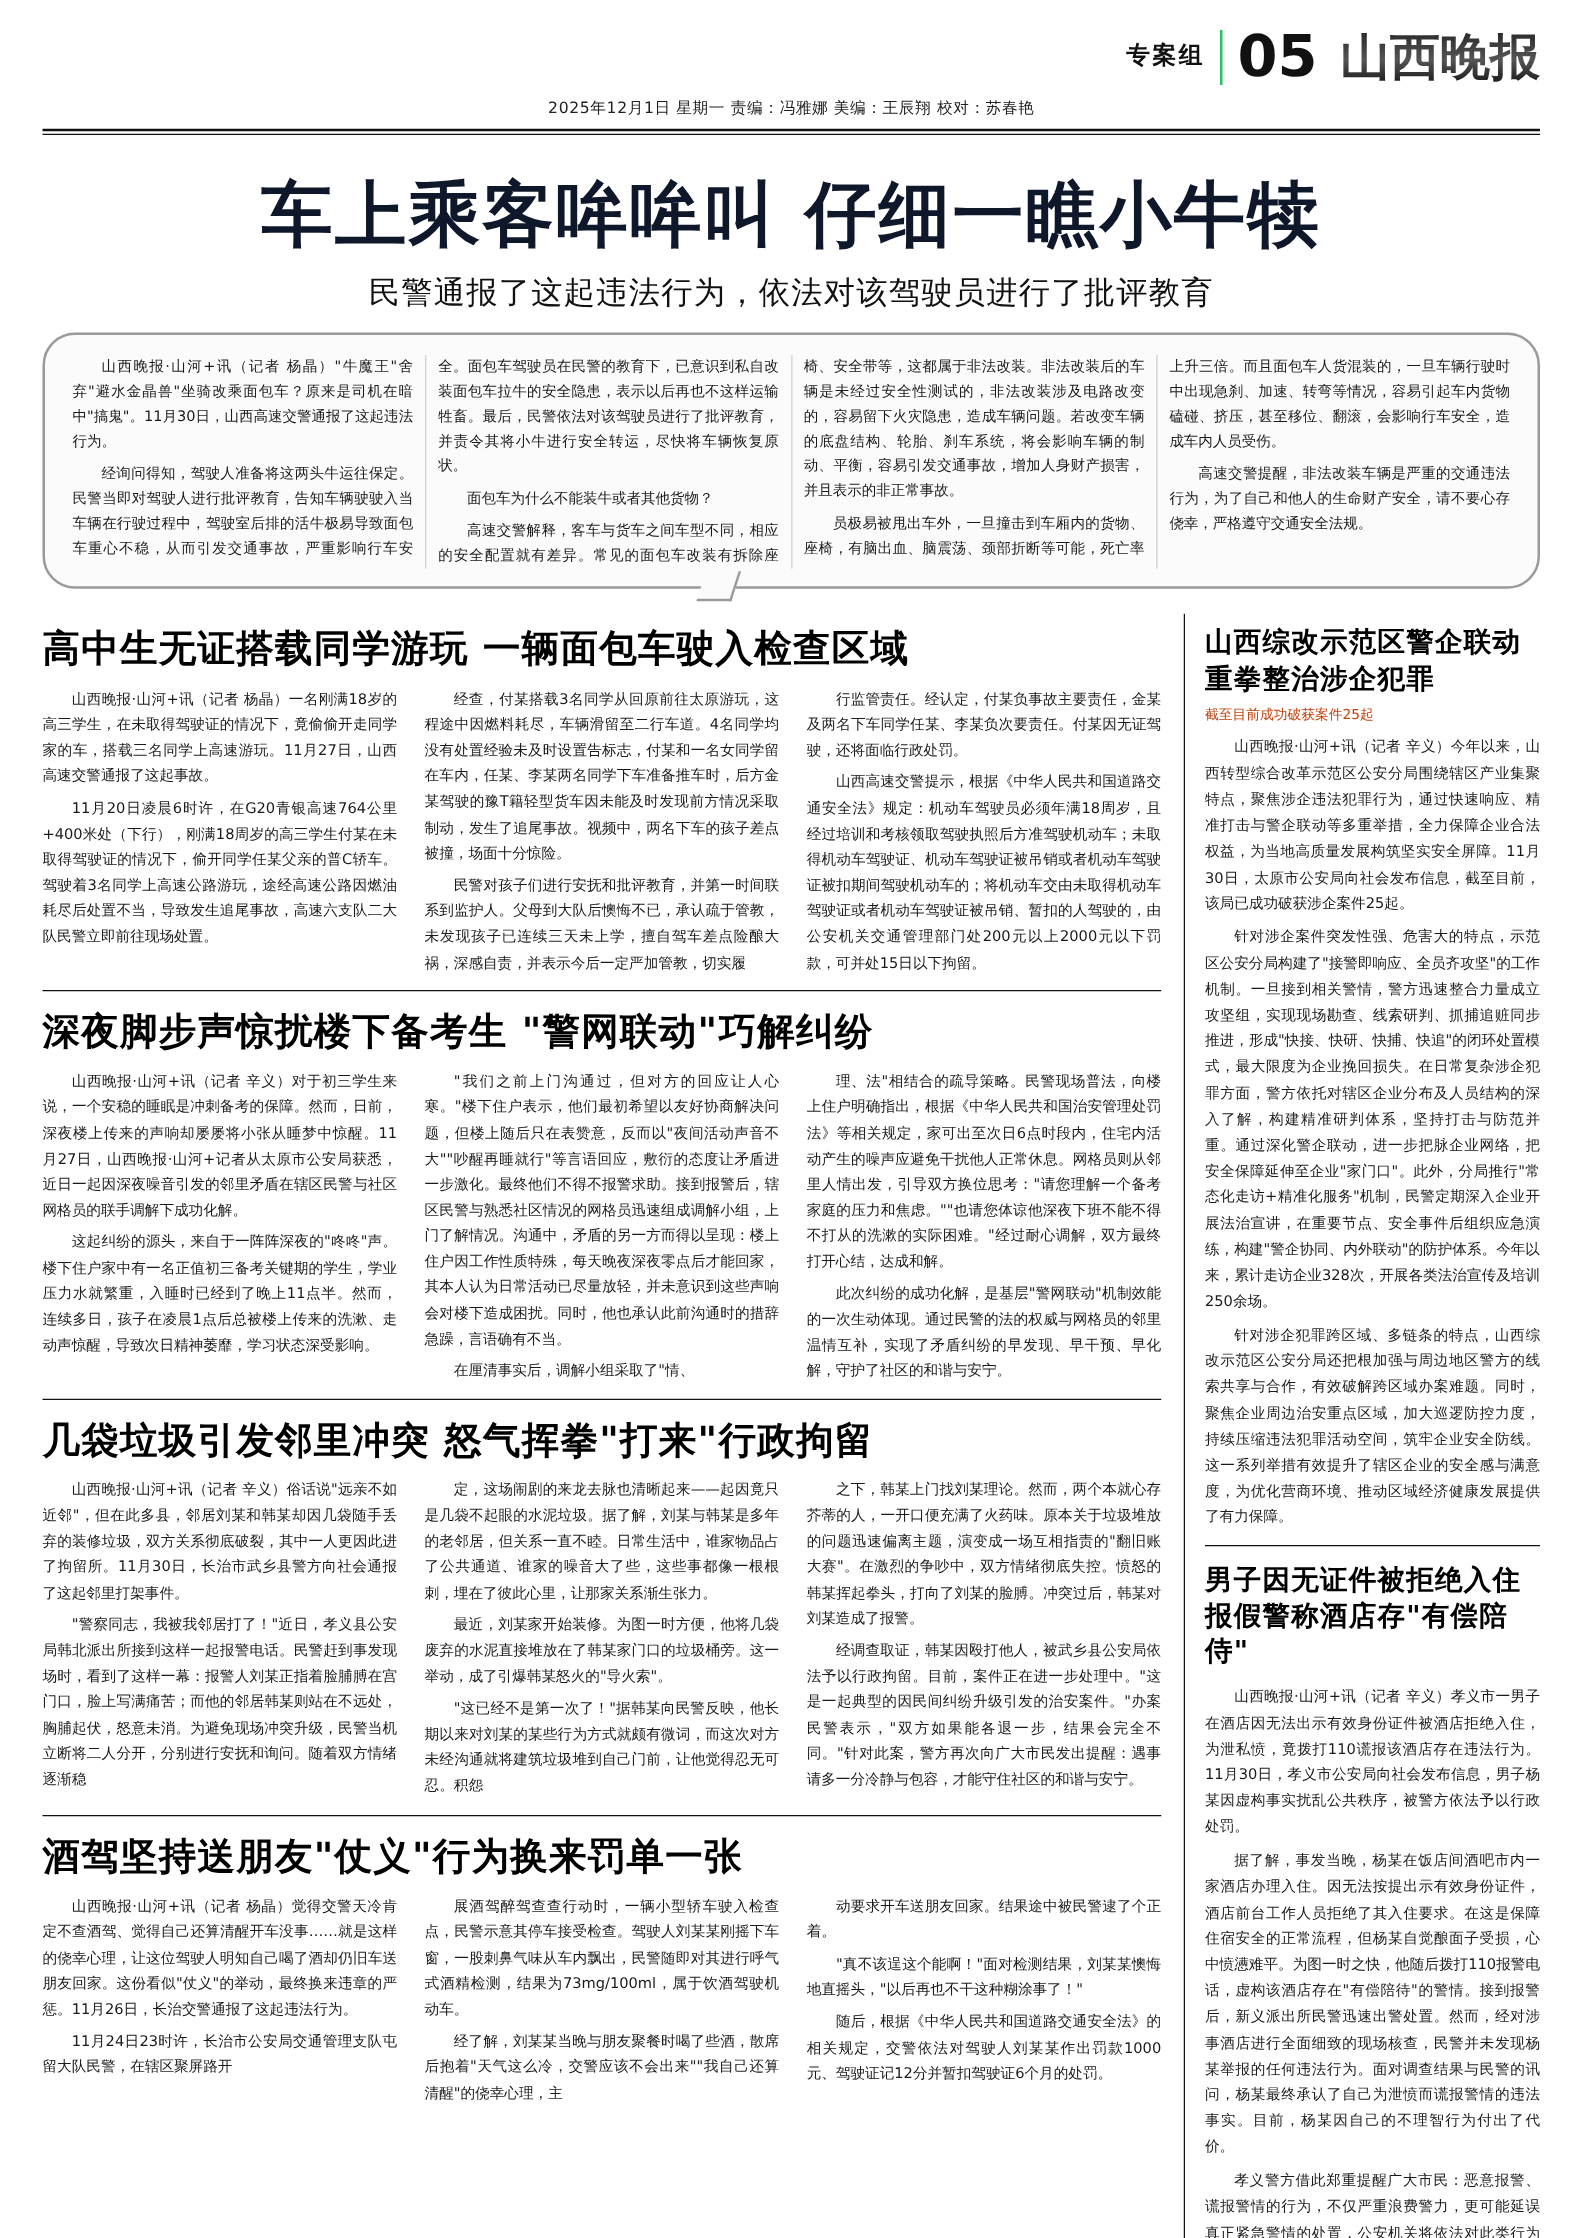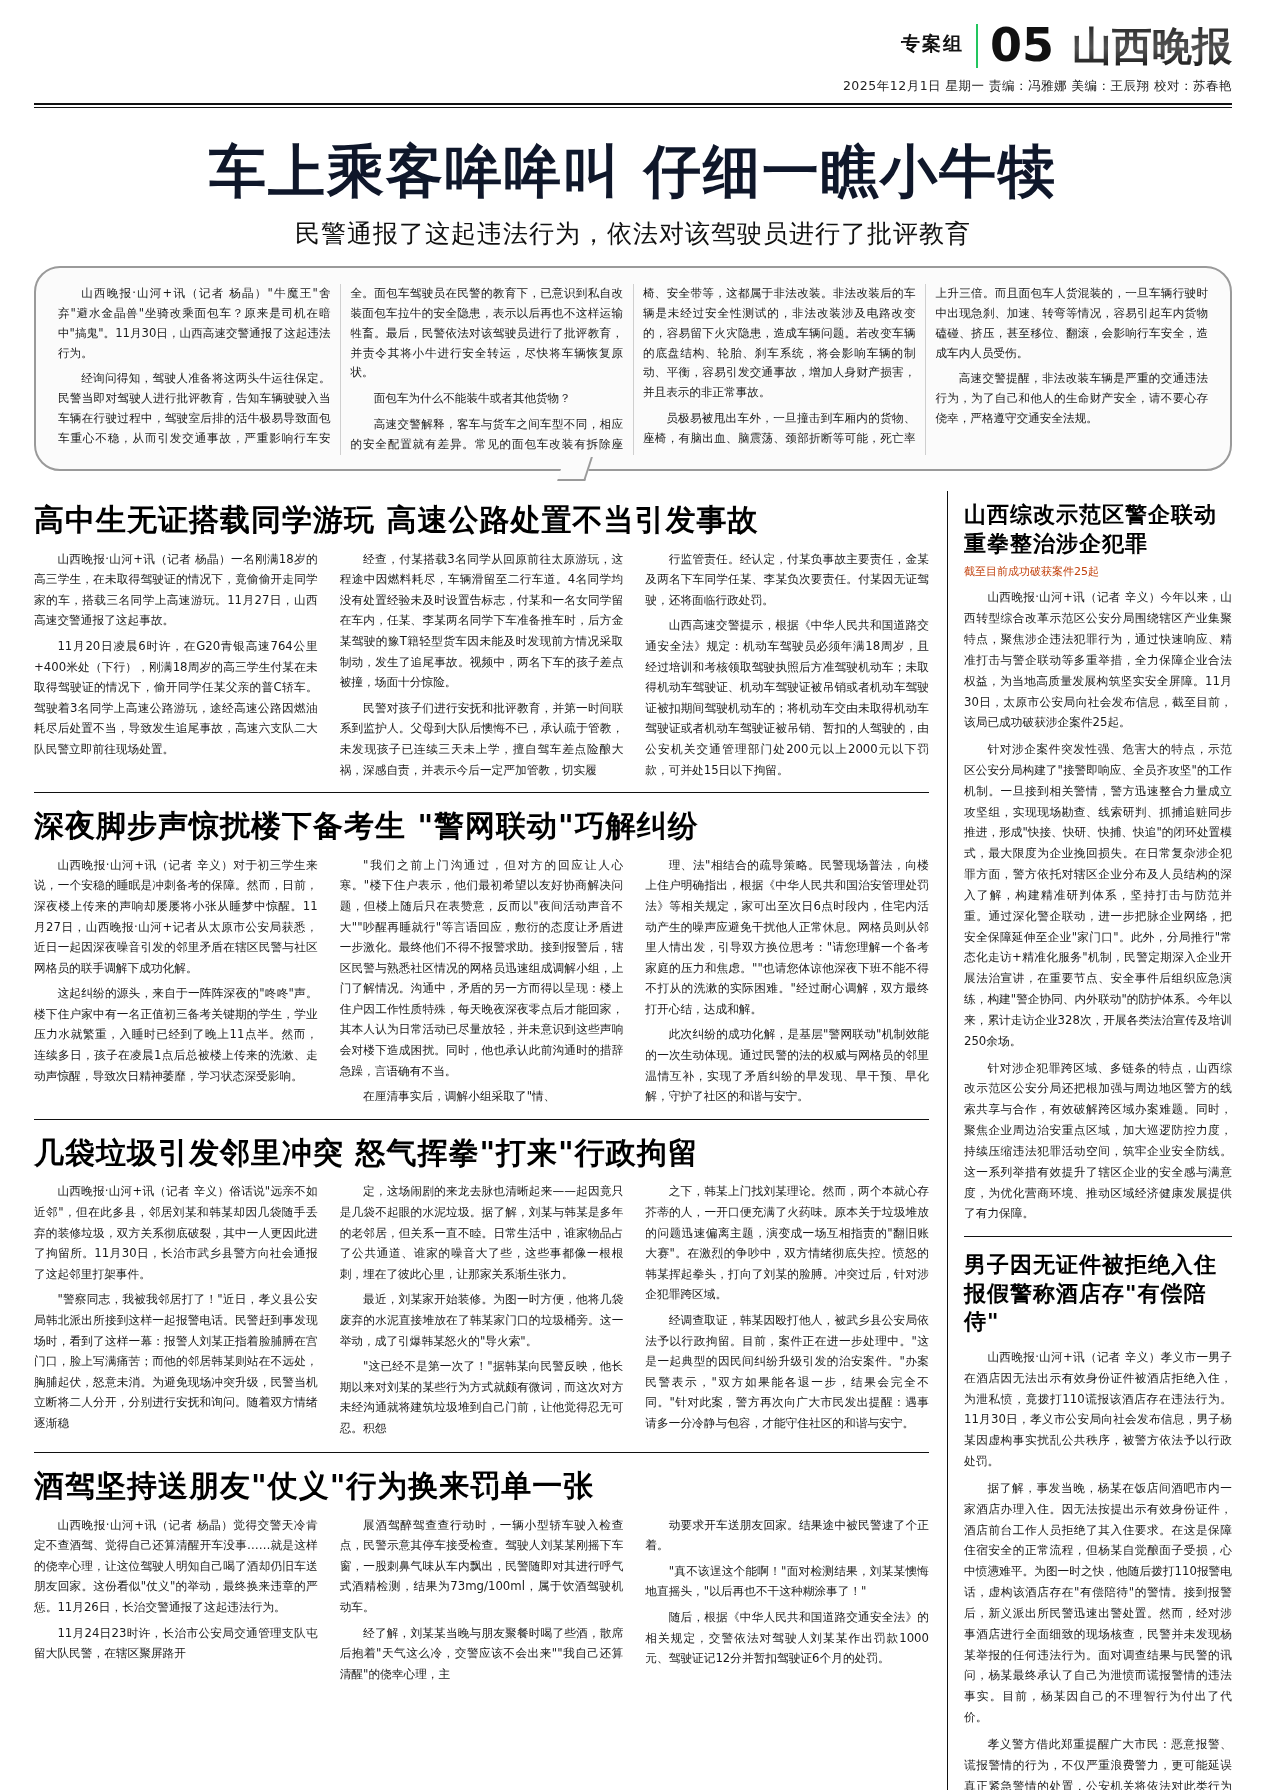--- a/index.html
+++ b/index.html
@@ -48,21 +48,21 @@
     color:#111;
     line-height:1;
     font-family:"DejaVu Serif","Liberation Serif",serif;
     background:linear-gradient(180deg,#2b2b2b 0%, #555 55%, #1d1d1d 100%);
     -webkit-background-clip:text;
     background-clip:text;
     color:transparent;
     padding-left:6px;
   }
   .mast-meta{
-    text-align:right;
+    text-align:center;
     font-size:12.5px;
     color:#222;
     margin-top:6px;
     letter-spacing:.5px;
   }
   .rule-top{
     border-bottom:2px solid #111;
     margin-top:8px;
   }
   .rule-thin{border-bottom:1px solid #111;margin-top:2px;}
@@ -192,21 +192,21 @@
       <p>员极易被甩出车外，一旦撞击到车厢内的货物、座椅，有脑出血、脑震荡、颈部折断等可能，死亡率上升三倍。而且面包车人货混装的，一旦车辆行驶时中出现急刹、加速、转弯等情况，容易引起车内货物磕碰、挤压，甚至移位、翻滚，会影响行车安全，造成车内人员受伤。</p>
       <p>高速交警提醒，非法改装车辆是严重的交通违法行为，为了自己和他人的生命财产安全，请不要心存侥幸，严格遵守交通安全法规。</p>
     </div>
   </div>
 
   <div class="body-grid">
 
     <div class="left-col">
 
       <div class="story">
-        <div class="story-title">高中生无证搭载同学游玩 高速公路处置不当引发事故</div>
+        <div class="story-title">高中生无证搭载同学游玩 一辆面包车驶入检查区域</div>
         <div class="cols3">
           <p>山西晚报·山河+讯（记者 杨晶）一名刚满18岁的高三学生，在未取得驾驶证的情况下，竟偷偷开走同学家的车，搭载三名同学上高速游玩。11月27日，山西高速交警通报了这起事故。</p>
           <p>11月20日凌晨6时许，在G20青银高速764公里+400米处（下行），刚满18周岁的高三学生付某在未取得驾驶证的情况下，偷开同学任某父亲的普C轿车。驾驶着3名同学上高速公路游玩，途经高速公路因燃油耗尽后处置不当，导致发生追尾事故，高速六支队二大队民警立即前往现场处置。</p>
           <p>经查，付某搭载3名同学从回原前往太原游玩，这程途中因燃料耗尽，车辆滑留至二行车道。4名同学均没有处置经验未及时设置告标志，付某和一名女同学留在车内，任某、李某两名同学下车准备推车时，后方金某驾驶的豫T籍轻型货车因未能及时发现前方情况采取制动，发生了追尾事故。视频中，两名下车的孩子差点被撞，场面十分惊险。</p>
           <p>民警对孩子们进行安抚和批评教育，并第一时间联系到监护人。父母到大队后懊悔不已，承认疏于管教，未发现孩子已连续三天未上学，擅自驾车差点险酿大祸，深感自责，并表示今后一定严加管教，切实履</p>
           <p>行监管责任。经认定，付某负事故主要责任，金某及两名下车同学任某、李某负次要责任。付某因无证驾驶，还将面临行政处罚。</p>
           <p>山西高速交警提示，根据《中华人民共和国道路交通安全法》规定：机动车驾驶员必须年满18周岁，且经过培训和考核领取驾驶执照后方准驾驶机动车；未取得机动车驾驶证、机动车驾驶证被吊销或者机动车驾驶证被扣期间驾驶机动车的；将机动车交由未取得机动车驾驶证或者机动车驾驶证被吊销、暂扣的人驾驶的，由公安机关交通管理部门处200元以上2000元以下罚款，可并处15日以下拘留。</p>
         </div>
         <div class="divider"></div>
       </div>
@@ -225,21 +225,21 @@
       </div>
 
       <div class="story">
         <div class="story-title">几袋垃圾引发邻里冲突 怒气挥拳"打来"行政拘留</div>
         <div class="cols3">
           <p>山西晚报·山河+讯（记者 辛义）俗话说"远亲不如近邻"，但在此多县，邻居刘某和韩某却因几袋随手丢弃的装修垃圾，双方关系彻底破裂，其中一人更因此进了拘留所。11月30日，长治市武乡县警方向社会通报了这起邻里打架事件。</p>
           <p>"警察同志，我被我邻居打了！"近日，孝义县公安局韩北派出所接到这样一起报警电话。民警赶到事发现场时，看到了这样一幕：报警人刘某正指着脸脯膊在宫门口，脸上写满痛苦；而他的邻居韩某则站在不远处，胸脯起伏，怒意未消。为避免现场冲突升级，民警当机立断将二人分开，分别进行安抚和询问。随着双方情绪逐渐稳</p>
           <p>定，这场闹剧的来龙去脉也清晰起来——起因竟只是几袋不起眼的水泥垃圾。据了解，刘某与韩某是多年的老邻居，但关系一直不睦。日常生活中，谁家物品占了公共通道、谁家的噪音大了些，这些事都像一根根刺，埋在了彼此心里，让那家关系渐生张力。</p>
           <p>最近，刘某家开始装修。为图一时方便，他将几袋废弃的水泥直接堆放在了韩某家门口的垃圾桶旁。这一举动，成了引爆韩某怒火的"导火索"。</p>
           <p>"这已经不是第一次了！"据韩某向民警反映，他长期以来对刘某的某些行为方式就颇有微词，而这次对方未经沟通就将建筑垃圾堆到自己门前，让他觉得忍无可忍。积怨</p>
-          <p>之下，韩某上门找刘某理论。然而，两个本就心存芥蒂的人，一开口便充满了火药味。原本关于垃圾堆放的问题迅速偏离主题，演变成一场互相指责的"翻旧账大赛"。在激烈的争吵中，双方情绪彻底失控。愤怒的韩某挥起拳头，打向了刘某的脸膊。冲突过后，针对涉企犯罪跨区域。</p>
+          <p>之下，韩某上门找刘某理论。然而，两个本就心存芥蒂的人，一开口便充满了火药味。原本关于垃圾堆放的问题迅速偏离主题，演变成一场互相指责的"翻旧账大赛"。在激烈的争吵中，双方情绪彻底失控。愤怒的韩某挥起拳头，打向了刘某的脸膊。冲突过后，韩某对刘某造成了报警。</p>
           <p>经调查取证，韩某因殴打他人，被武乡县公安局依法予以行政拘留。目前，案件正在进一步处理中。"这是一起典型的因民间纠纷升级引发的治安案件。"办案民警表示，"双方如果能各退一步，结果会完全不同。"针对此案，警方再次向广大市民发出提醒：遇事请多一分冷静与包容，才能守住社区的和谐与安宁。</p>
         </div>
         <div class="divider"></div>
       </div>
 
       <div class="story">
         <div class="story-title">酒驾坚持送朋友"仗义"行为换来罚单一张</div>
         <div class="cols3">
           <p>山西晚报·山河+讯（记者 杨晶）觉得交警天冷肯定不查酒驾、觉得自己还算清醒开车没事……就是这样的侥幸心理，让这位驾驶人明知自己喝了酒却仍旧车送朋友回家。这份看似"仗义"的举动，最终换来违章的严惩。11月26日，长治交警通报了这起违法行为。</p>
           <p>11月24日23时许，长治市公安局交通管理支队屯留大队民警，在辖区聚屏路开</p>

